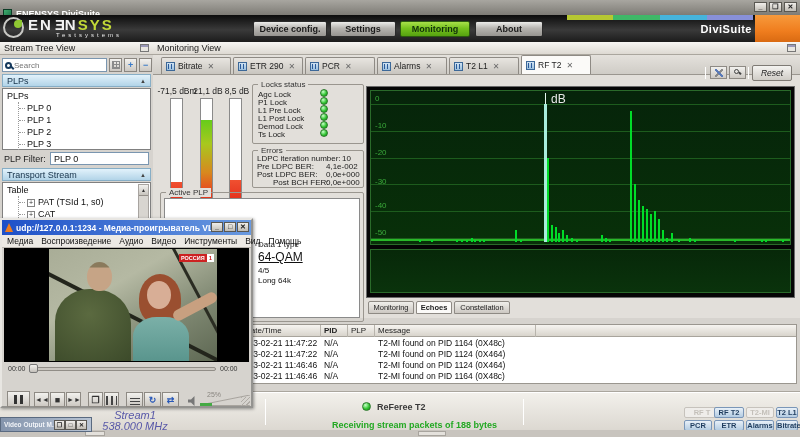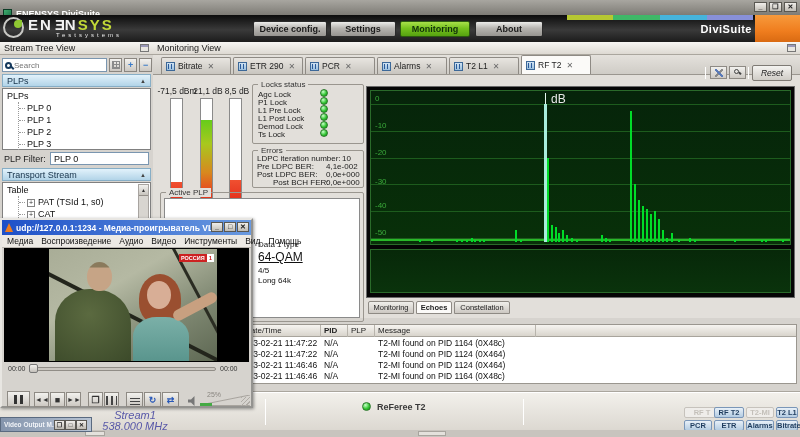--- a/index.html
+++ b/index.html
@@ -431,20 +431,21 @@
       <span class="lcell" style="left:221px;">T2-MI found on PID 1164 (0X48c)</span>
   </div>
 </div>
 
 <div class="abs statusbar">
   <span class="sname" style="left:75px;top:16px;">Stream1</span>
   <span class="sname" style="left:75px;top:27px;">538,000 MHz</span>
   <span class="ssep" style="left:265px;"></span>
   <span class="devled" style="left:362px;top:9px;"></span>
   <span class="devname" style="left:377px;top:9px;">ReFeree T2</span>
+  <span class="devmsg" style="left:332px;top:27px;">Receiving  stream packets of 188 bytes</span>
   <span class="ssep" style="left:523px;"></span>
   <span class="badge off" style="left:684px;top:14px;width:36px;">RF T</span>
   <span class="badge" style="left:714px;top:14px;width:30px;">RF T2</span>
   <span class="badge off" style="left:746px;top:14px;width:28px;">T2-MI</span>
   <span class="badge" style="left:776px;top:14px;width:22px;">T2 L1</span>
   <span class="badge" style="left:684px;top:27px;width:28px;">PCR</span>
   <span class="badge" style="left:714px;top:27px;width:30px;">ETR</span>
   <span class="badge" style="left:746px;top:27px;width:28px;">Alarms</span>
   <span class="badge" style="left:776px;top:27px;width:22px;">Bitrate</span>
 </div>

